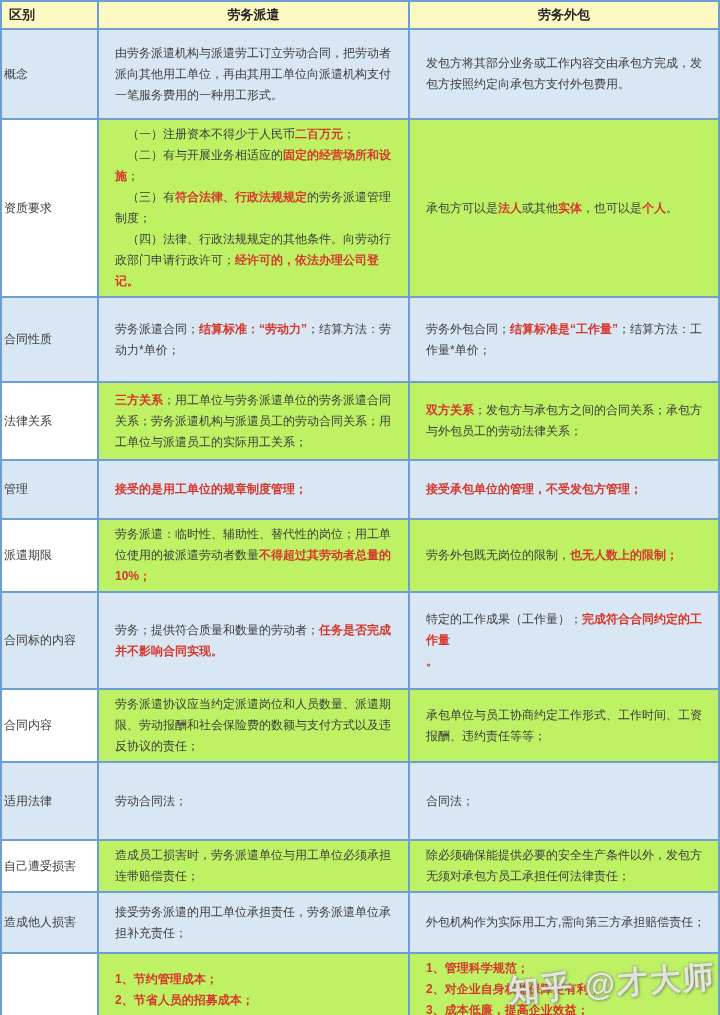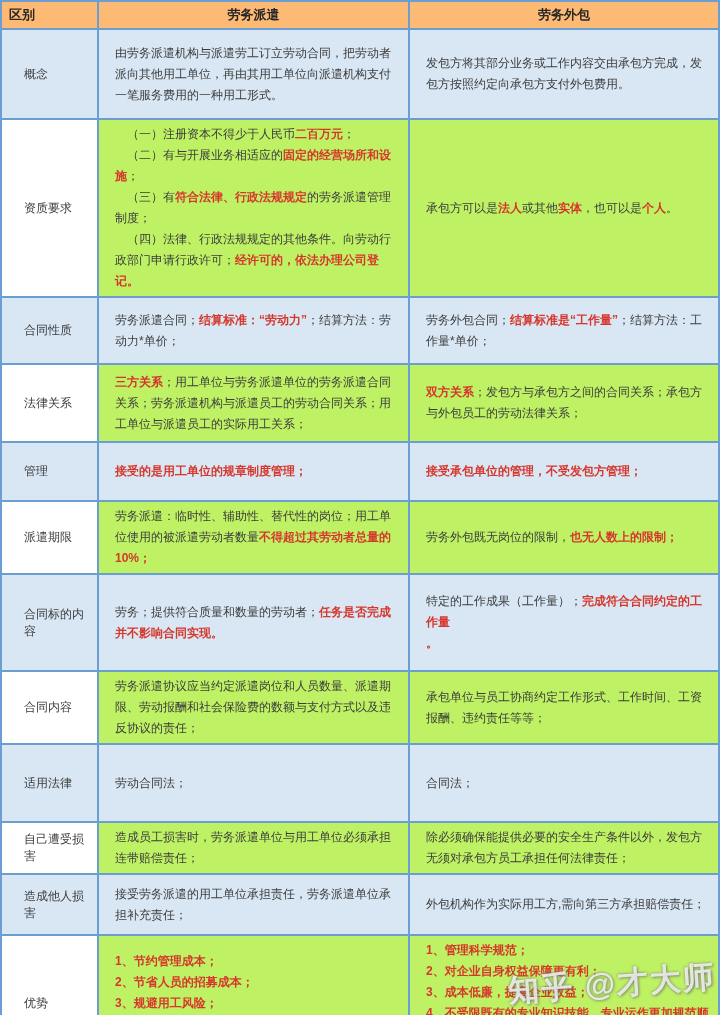--- a/index.html
+++ b/index.html
@@ -25,31 +25,31 @@
   col.c-outsrc  { width: 310px; }
 
   th, td {
     border: 2px solid #6b9fd4;
     vertical-align: middle;
     box-sizing: border-box;
     overflow: hidden;
   }
   thead tr { height: 28px; }
   th {
-    background: #fdba74;
+    background: #fef9c3;
     color: #262626;
     font-size: 13px;
     font-weight: bold;
     text-align: center;
     padding: 2px 4px;
   }
   th.label-h { text-align: left; padding-left: 7px; }
 
   td.label-cell {
-    padding: 4px 4px 4px 22px;
+    padding: 4px 4px 4px 2px;
     font-size: 12px;
     color: #3c3c3c;
     text-align: left;
     background: #ffffff;
   }
   td.content-cell {
     padding: 4px 8px 4px 16px;
     font-size: 12px;
     color: #3c3c3c;
     text-align: left;
@@ -62,21 +62,21 @@
   .cell-text .red {
     color: #d6372c;
     font-weight: bold;
   }
   
   tbody tr:nth-child(odd) td { background: #d9e7f5; }
 
   
   tbody tr:nth-child(1)  { height: 90px;  }
   tbody tr:nth-child(2)  { height: 150px; }
-  tbody tr:nth-child(3)  { height: 67px;  }
+  tbody tr:nth-child(3)  { height: 85px;  }
   tbody tr:nth-child(4)  { height: 78px;  }
   tbody tr:nth-child(5)  { height: 59px;  }
   tbody tr:nth-child(6)  { height: 44px;  }
   tbody tr:nth-child(7)  { height: 97px;  }
   tbody tr:nth-child(8)  { height: 60px;  }
   tbody tr:nth-child(9)  { height: 78px;  }
   tbody tr:nth-child(10) { height: 42px;  }
   tbody tr:nth-child(11) { height: 61px;  }
   tbody tr:nth-child(12) { height: 42px;  }
   tbody tr:nth-child(13) { height: 107px; }

